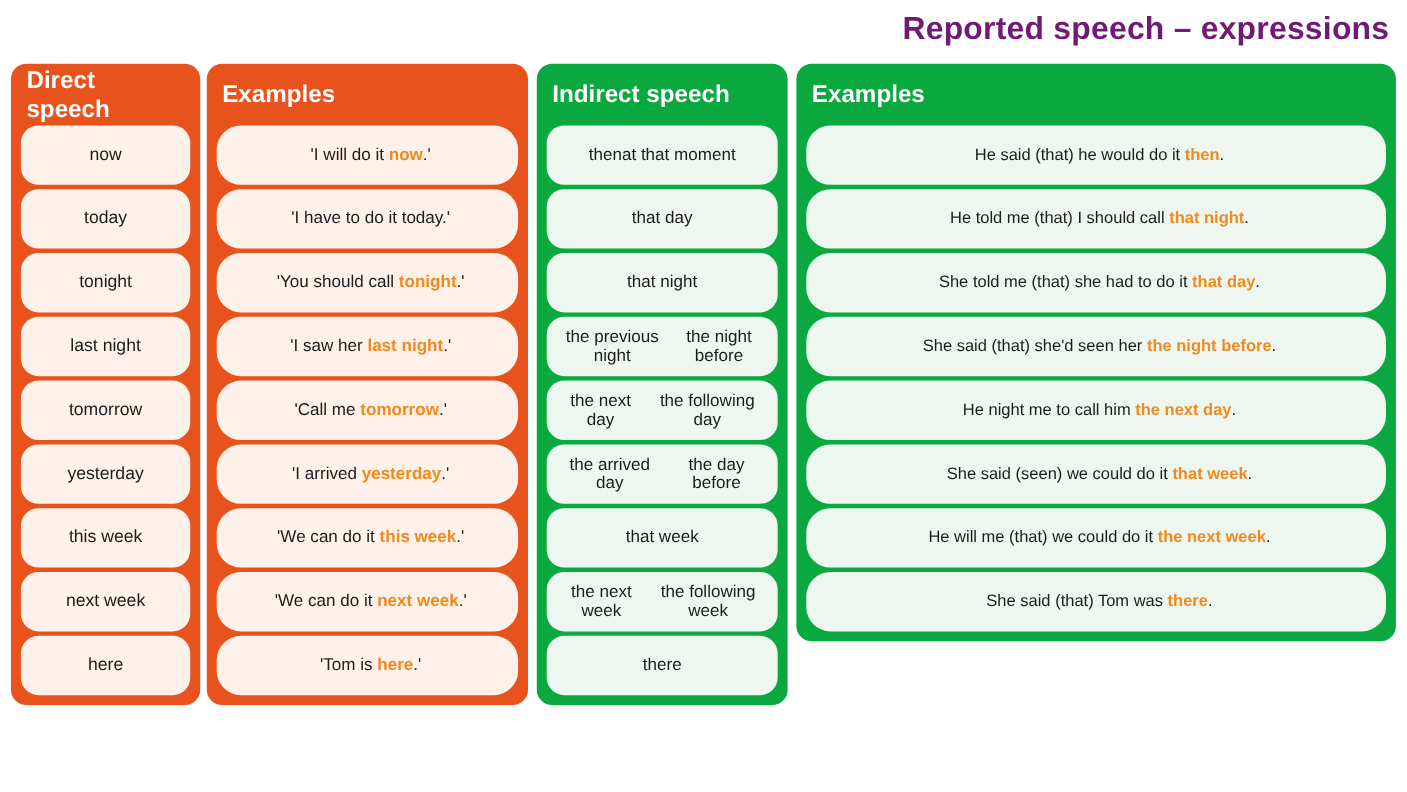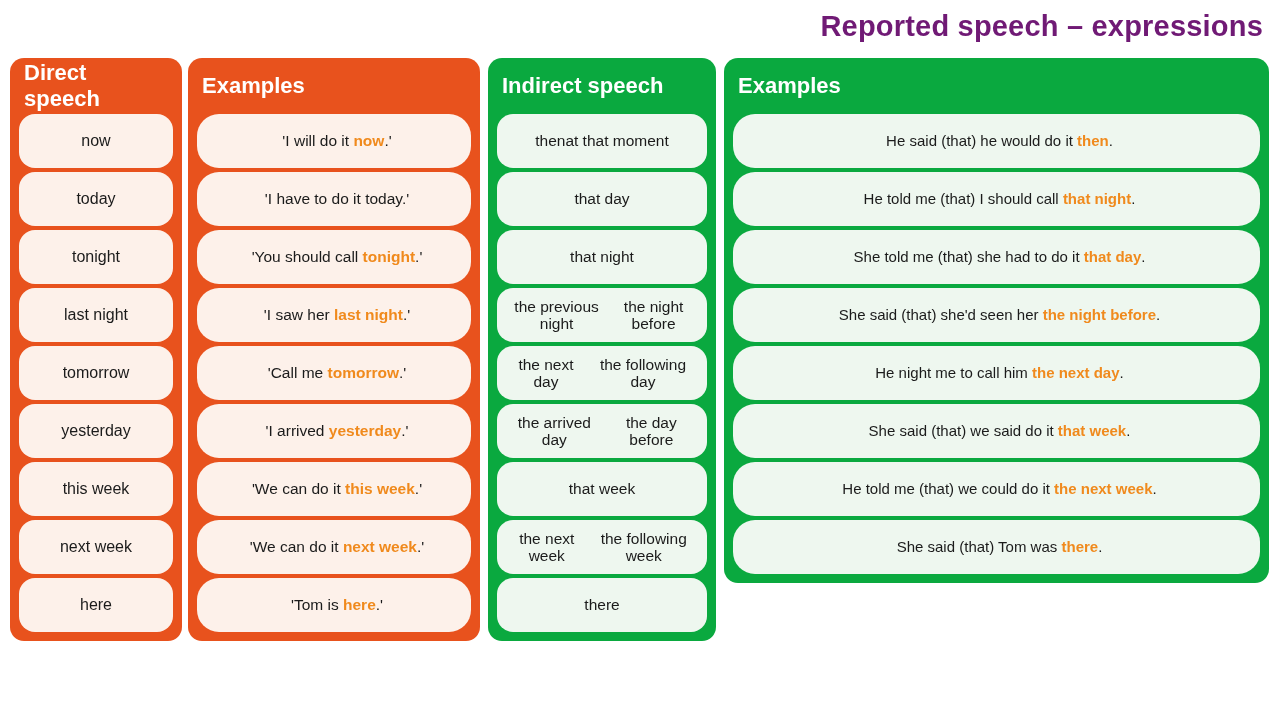--- a/index.html
+++ b/index.html
@@ -209,24 +209,24 @@
         <div class="cell left-align green-cell">
           <span><span>She told me (that) she had to do it </span><span class="hl">that day</span><span>.</span></span>
         </div>
         <div class="cell left-align green-cell">
           <span><span>She said (that) she'd seen her </span><span class="hl">the night before</span><span>.</span></span>
         </div>
         <div class="cell left-align green-cell">
           <span><span>He night me to call him </span><span class="hl">the next day</span><span>.</span></span>
         </div>
         <div class="cell left-align green-cell">
-          <span><span>She said (that) we said do it </span><span class="hl">that week</span><span>.</span></span>
-        </div>
-        <div class="cell left-align green-cell">
-          <span><span>He told me (that) we could do it </span><span class="hl">the next week</span><span>.</span></span>
+          <span><span>She said (seen) we could do it </span><span class="hl">that week</span><span>.</span></span>
+        </div>
+        <div class="cell left-align green-cell">
+          <span><span>He will me (that) we could do it </span><span class="hl">the next week</span><span>.</span></span>
         </div>
         <div class="cell left-align green-cell">
           <span><span>She said (that) Tom was </span><span class="hl">there</span><span>.</span></span>
         </div>
       </div>
   </div>
 
 </div>
 
 </body></html>

